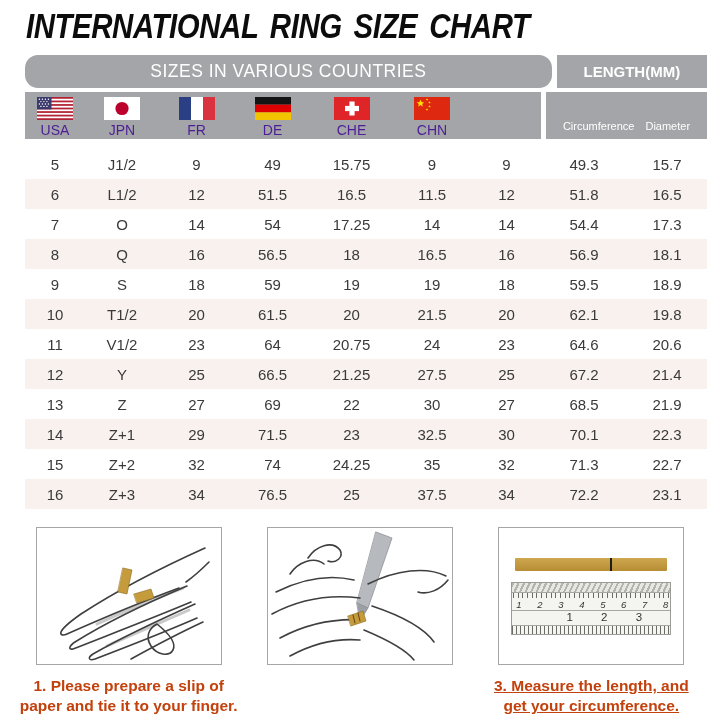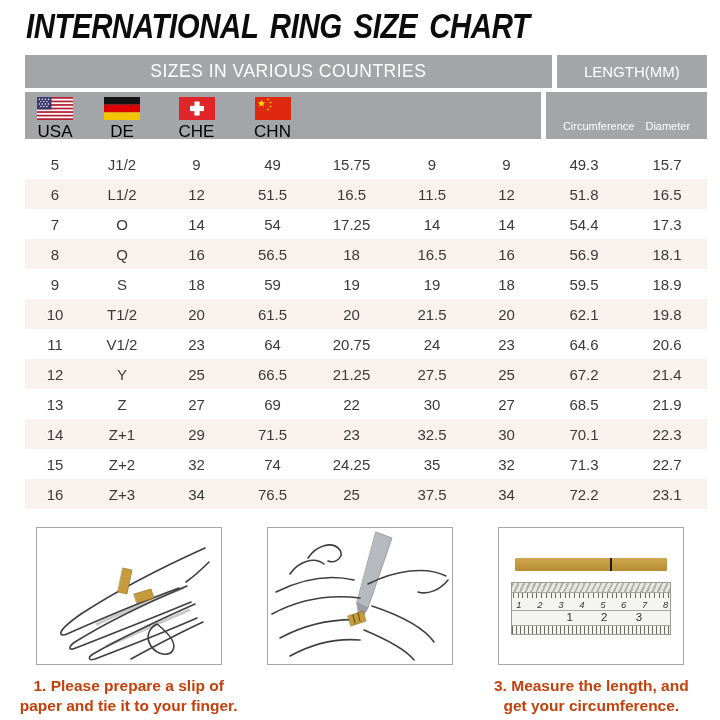--- a/index.html
+++ b/index.html
@@ -11,42 +11,42 @@
     font-size:35px; font-weight:bold; font-style:italic;
     color:#0c0c0c; white-space:nowrap;
     transform:scaleX(0.84); transform-origin:0 50%;
     letter-spacing:-0.5px; word-spacing:5px;
   }
 
   
   .hdr, .flagband { position:absolute; left:25px; width:682px; display:flex; gap:5px; }
   .hdr { top:55px; }
   .band { background:#a3a5a8; color:#ffffff; box-sizing:border-box; }
-  .hdr-left  { width:564px; height:33px; display:flex; align-items:center; justify-content:center; font-size:17.5px; letter-spacing:0.5px; }
-  .hdr-right { width:161px; height:33px; display:flex; align-items:center; justify-content:center; font-size:15px; }
+  .hdr-left  { width:564px; height:33px; display:flex; align-items:center; justify-content:center; font-size:17.5px; letter-spacing:0.5px;border-radius:13px; }
+  .hdr-right { width:161px; height:33px; display:flex; align-items:center; justify-content:center; font-size:15px;font-weight:bold; }
 
   .flagband { top:92px; height:47px; }
   .flag-left { width:516px; display:grid; grid-template-columns:60px 74px 75px 77px 81px 80px 69px; }
   .flag-cell { display:flex; flex-direction:column; align-items:center; padding-top:5px; }
   .flag-cell svg { width:36px; height:23px; display:block; }
-  .flag-label { color:#000000; font-size:17px; margin-top:3px; line-height:1; }
+  .flag-label { color:#4c1d95; font-size:14px; margin-top:3px; line-height:1; }
   .flag-right { width:194px; display:flex; align-items:flex-end; justify-content:center; gap:11px; padding-bottom:7px; font-size:11px; line-height:1; }
 
   
   .rows { position:absolute; left:25px; top:149px; width:682px; }
   .drow { display:grid; grid-template-columns:60px 74px 75px 77px 81px 80px 69px 86px 80px; height:30px; align-items:center; }
   .drow.alt { background:#f8f1ee; }
   .dcell { text-align:center; font-size:15px; color:#3a3a3a; }
 
   
   .figs { position:absolute; left:0; top:527px; width:720px; display:flex; justify-content:space-between; padding:0 13px; box-sizing:border-box; }
   .figcol { width:234px; display:flex; flex-direction:column; align-items:center; }
   .figbox { width:186px; height:138px; border:1px solid #a6a6a6; background:#ffffff; box-sizing:border-box; overflow:hidden; }
   .figcap { margin-top:11px; font-size:15.5px; font-weight:bold; color:#c2410c; text-align:center; line-height:1.32; max-width:238px; }
-  .figcol.c3 .figcap { max-width:208px; }
+  .figcol.c3 .figcap { max-width:208px;text-decoration:underline; }
 
   
   .paper-strip { margin:30px auto 11px auto; width:152px; height:13px; background:linear-gradient(#cda64e,#b78d33); border-radius:1px; position:relative; }
   .paper-mark { position:absolute; left:62%; top:0; width:2px; height:100%; background:#1d1d1d; }
   .ruler { margin:0 auto; width:160px; border:1px solid #9b9b97; box-sizing:border-box; background:#f4f4f0; }
   .ruler-hatch { height:9px; background:repeating-linear-gradient(115deg,#b4b4ae 0 2px,#e8e8e2 2px 5px); border-bottom:1px solid #a7a7a1; }
   .ruler-cm { height:17px; position:relative; }
   .cm-ticks { position:absolute; top:0; left:1px; right:0; height:5px; background:repeating-linear-gradient(90deg,#6b6b65 0 1px,transparent 1px 4.7px); }
   .cm-nums { position:absolute; bottom:0; left:4px; right:2px; display:flex; justify-content:space-between; font-size:9.5px; font-style:italic; color:#33332f; }
   .ruler-inch { height:14px; border-top:1px solid #a7a7a1; }
@@ -94,21 +94,36 @@
               <circle cx="11.4" cy="7.0" r="0.7"></circle>
             <circle cx="3.9" cy="9.4" r="0.7"></circle>
               <circle cx="6.9" cy="9.4" r="0.7"></circle>
               <circle cx="9.9" cy="9.4" r="0.7"></circle>
           </g>
         </svg>
         <span class="flag-label">USA</span>
       </div>
 
 
-
+      <div class="flag-cell">
+        <svg viewBox="0 0 36 23">
+          <rect width="36" height="23" fill="#ffffff"></rect>
+          <circle cx="18" cy="11.5" r="6.6" fill="#BC002D"></circle>
+        </svg>
+        <span class="flag-label">JPN</span>
+      </div>
+
+      <div class="flag-cell">
+        <svg viewBox="0 0 36 23">
+          <rect width="12" height="23" fill="#2b3f84"></rect>
+          <rect x="12" width="12" height="23" fill="#ffffff"></rect>
+          <rect x="24" width="12" height="23" fill="#d8333e"></rect>
+        </svg>
+        <span class="flag-label">FR</span>
+      </div>
 
       <div class="flag-cell">
         <svg viewBox="0 0 36 23">
           <rect width="36" height="7.7" fill="#141414"></rect>
           <rect y="7.7" width="36" height="7.7" fill="#DD0000"></rect>
           <rect y="15.4" width="36" height="7.6" fill="#f2c400"></rect>
         </svg>
         <span class="flag-label">DE</span>
       </div>
 

